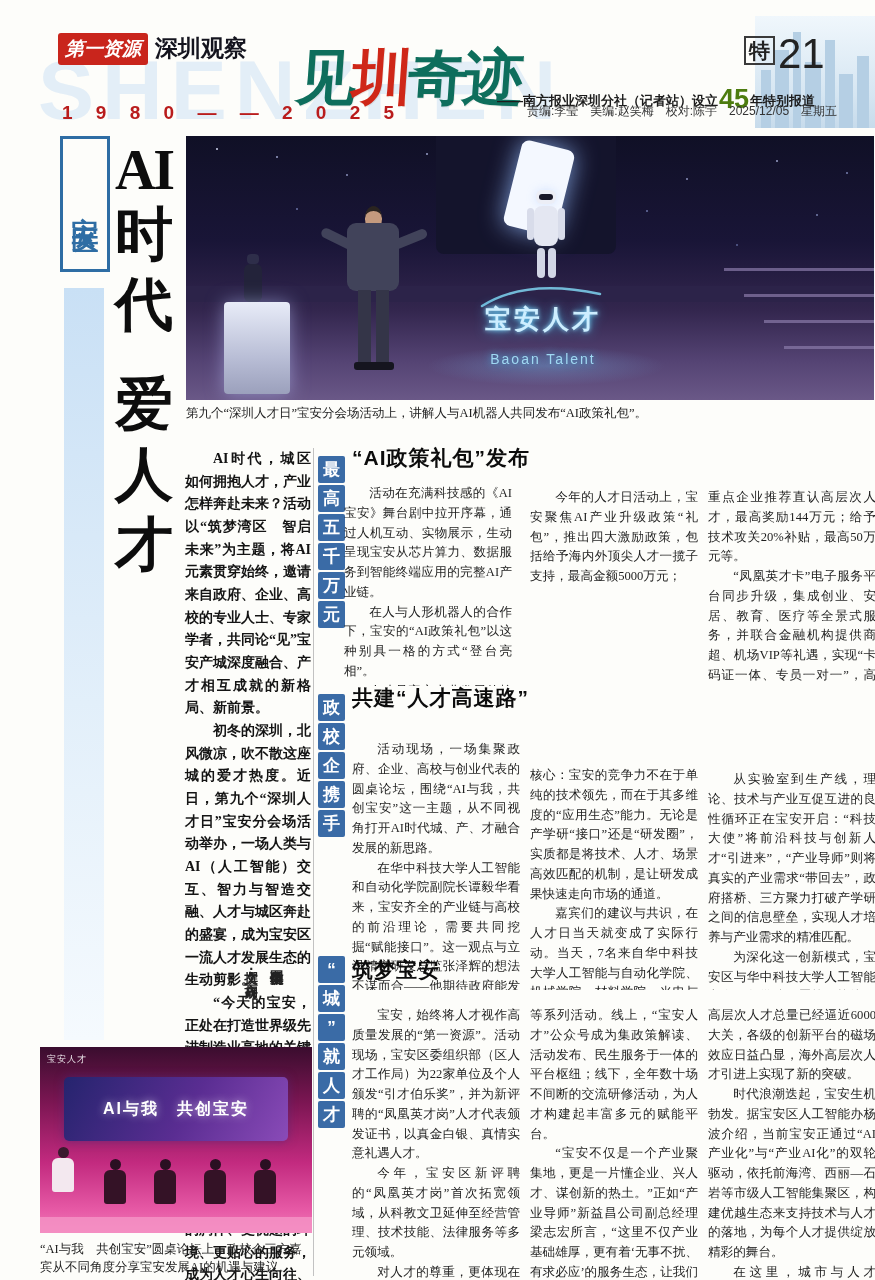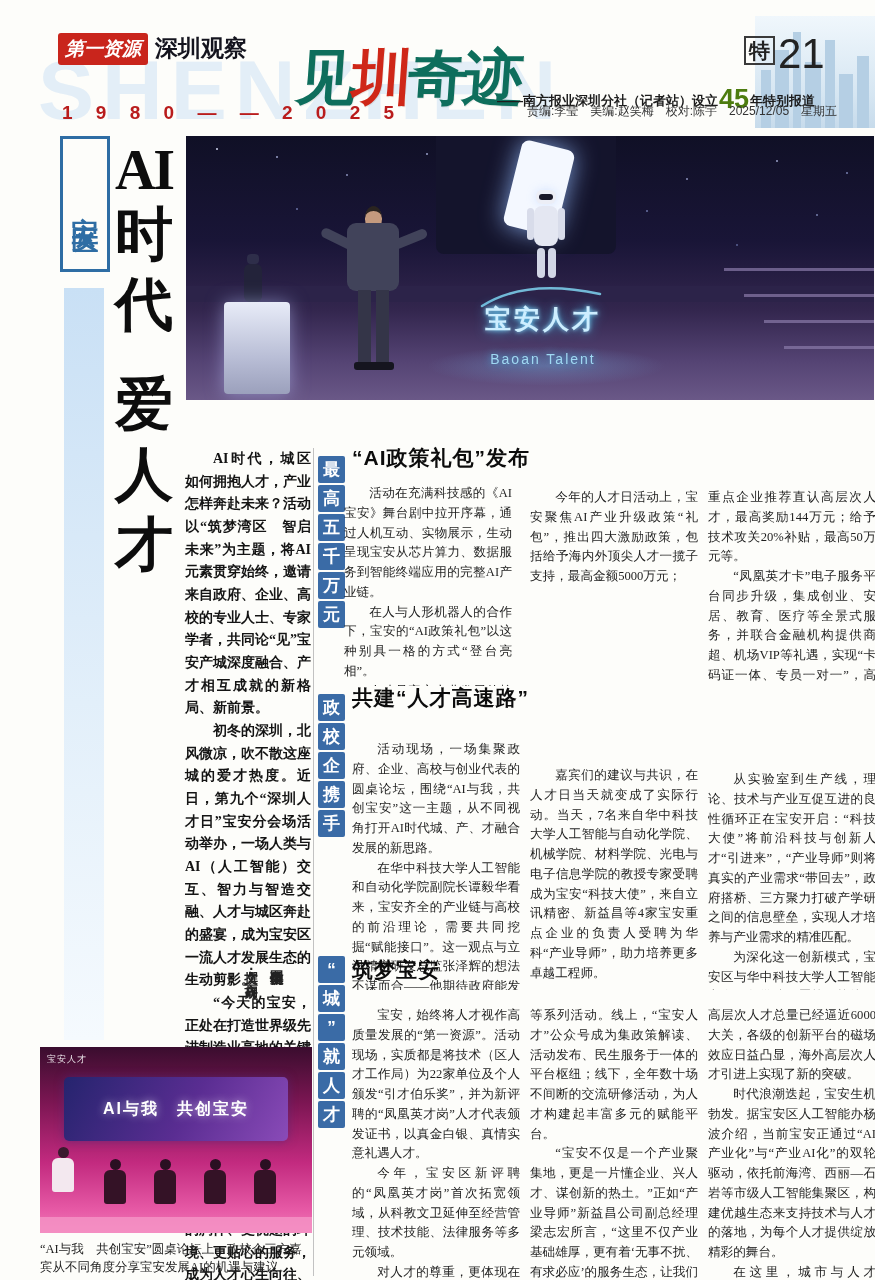--- a/index.html
+++ b/index.html
@@ -196,20 +196,21 @@
     <div class="podium"></div>
     <div class="floor-glow"></div>
     <svg class="swoosh" viewBox="0 0 130 26">
       <path d="M6 22 Q 50 -6 124 10" fill="none" stroke="#7fd4f0" stroke-width="2.5" stroke-linecap="round" opacity="0.85"></path>
     </svg>
     <div class="stage-title">
       <div class="cn">宝安人才</div>
       <div class="en">Baoan Talent</div>
     </div>
   </div>
+  <div class="photo-cap">第九个“深圳人才日”宝安分会场活动上，讲解人与AI机器人共同发布“AI政策礼包”。</div>
 
   <div class="intro">
     <p>AI时代，城区如何拥抱人才，产业怎样奔赴未来？活动以“筑梦湾区　智启未来”为主题，将AI元素贯穿始终，邀请来自政府、企业、高校的专业人士、专家学者，共同论“见”宝安产城深度融合、产才相互成就的新格局、新前景。</p>
     <p>初冬的深圳，北风微凉，吹不散这座城的爱才热度。近日，第九个“深圳人才日”宝安分会场活动举办，一场人类与AI（人工智能）交互、智力与智造交融、人才与城区奔赴的盛宴，成为宝安区一流人才发展生态的生动剪影。</p>
     <p>“今天的宝安，正处在打造世界级先进制造业高地的关键时期，我们比历史上任何时期都更加渴求人才，也更有条件成就人才。”宝安区政府党组成员、副区长李宏涛在致辞中表示，宝安将以更开放的胸怀、更优越的环境、更贴心的服务，成为人才心生向往、建功立业的理想热土。</p>
 
   </div>
   <div class="byline">
     <span>受访单位供图</span>
     <span>撰文：胡百卉</span>
@@ -246,38 +247,39 @@
     <span>携</span>
     <span>手</span>
   </div>
   <div class="sec-title" style="top:684px;">共建“人才高速路”</div>
   <div class="bcol" style="left:352px;top:740px;height:250px;">
     <p>活动现场，一场集聚政府、企业、高校与创业代表的圆桌论坛，围绕“AI与我，共创宝安”这一主题，从不同视角打开AI时代城、产、才融合发展的新思路。</p>
     <p>在华中科技大学人工智能和自动化学院副院长谭毅华看来，宝安齐全的产业链与高校的前沿理论，需要共同挖掘“赋能接口”。这一观点与立讯精密研发总监张泽辉的想法不谋而合——他期待政府能发挥优势搭建公共数据平台，打造高效协同的“一小时研发圈”，降低企业的AI应用成本。</p>
 
   </div>
   <div class="bcol" style="left:530px;top:766px;height:224px;">
+    <p class="cont">核心：宝安的竞争力不在于单纯的技术领先，而在于其多维度的“应用生态”能力。无论是产学研“接口”还是“研发圈”，实质都是将技术、人才、场景高效匹配的机制，是让研发成果快速走向市场的通道。</p>
     <p>嘉宾们的建议与共识，在人才日当天就变成了实际行动。当天，7名来自华中科技大学人工智能与自动化学院、机械学院、材料学院、光电与电子信息学院的教授专家受聘成为宝安“科技大使”，来自立讯精密、新益昌等4家宝安重点企业的负责人受聘为华科“产业导师”，助力培养更多卓越工程师。</p>
   </div>
   <div class="bcol" style="left:708px;top:770px;height:220px;">
     <p>从实验室到生产线，理论、技术与产业互促互进的良性循环正在宝安开启：“科技大使”将前沿科技与创新人才“引进来”，“产业导师”则将真实的产业需求“带回去”，政府搭桥、三方聚力打破产学研之间的信息壁垒，实现人才培养与产业需求的精准匹配。</p>
     <p>为深化这一创新模式，宝安区与华中科技大学人工智能和自动化学院签署战略协议，双方将共建联合实验室、共育卓越工程师，通过链接高校的“最强大脑”与宝安的丰富场景，构建一条校园直通产业的“人才高速路”。</p>
   </div>
 
   <div class="sb" style="top:956px;">
     <span>“</span>
     <span>城</span>
     <span>”</span>
     <span>就</span>
     <span>人</span>
     <span>才</span>
   </div>
   <div class="sec-title" style="top:956px;">筑梦宝安</div>
   <div class="bcol" style="left:352px;top:1006px;height:272px;">
-    <p>宝安，始终将人才视作高质量发展的“第一资源”。活动现场，实质都是将技术（区人才工作局）为22家单位及个人颁发“引才伯乐奖”，并为新评聘的“凤凰英才岗”人才代表颁发证书，以真金白银、真情实意礼遇人才。</p>
+    <p>宝安，始终将人才视作高质量发展的“第一资源”。活动现场，宝安区委组织部（区人才工作局）为22家单位及个人颁发“引才伯乐奖”，并为新评聘的“凤凰英才岗”人才代表颁发证书，以真金白银、真情实意礼遇人才。</p>
     <p>今年，宝安区新评聘的“凤凰英才岗”首次拓宽领域，从科教文卫延伸至经营管理、技术技能、法律服务等多元领域。</p>
     <p>对人才的尊重，更体现在服务的精准与温度上。今年以来，宝安区以“信心、诚心、爱心、耐心”的“四心”工作理念，建强“1+10”人才阵地、打造“招才进宝”</p>
   </div>
   <div class="bcol" style="left:530px;top:1006px;height:272px;">
     <p class="cont">等系列活动。线上，“宝安人才”公众号成为集政策解读、活动发布、民生服务于一体的平台枢纽；线下，全年数十场不间断的交流研修活动，为人才构建起丰富多元的赋能平台。</p>
     <p>“宝安不仅是一个产业聚集地，更是一片懂企业、兴人才、谋创新的热土。”正如“产业导师”新益昌公司副总经理梁志宏所言，“这里不仅产业基础雄厚，更有着‘无事不扰、有求必应’的服务生态，让我们能全心投入创新。”</p>
 
   </div>
   <div class="bcol" style="left:708px;top:1006px;height:272px;">
     <p class="cont">高层次人才总量已经逼近6000大关，各级的创新平台的磁场效应日益凸显，海外高层次人才引进上实现了新的突破。</p>

